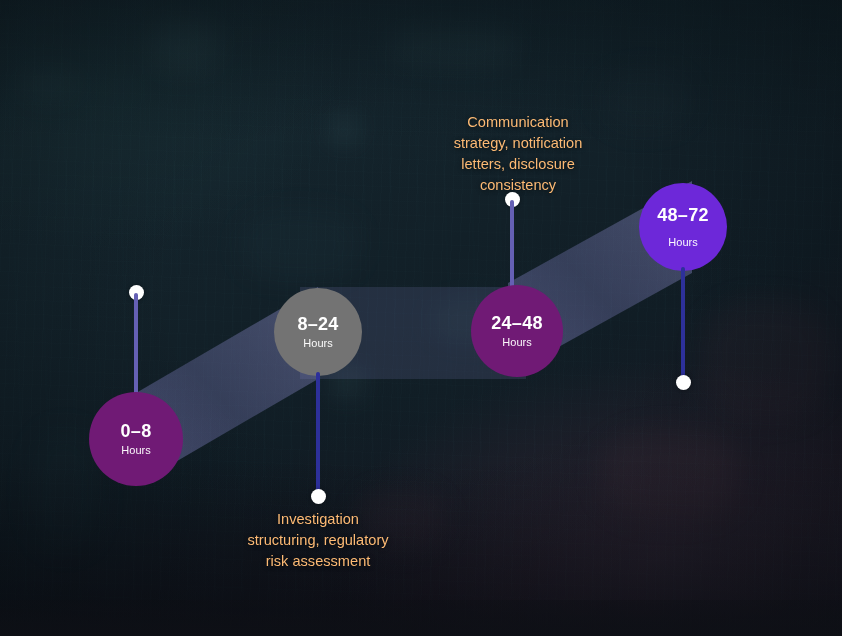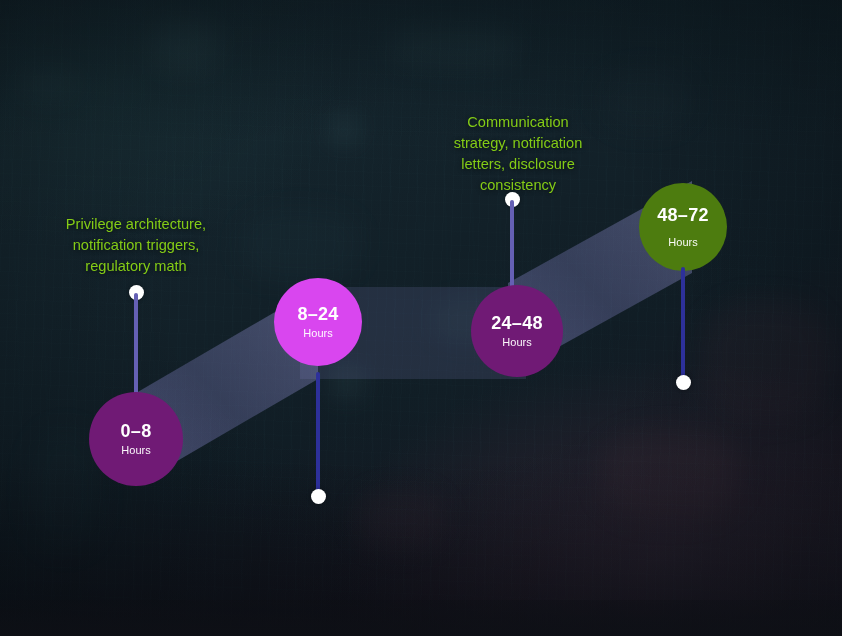--- a/index.html
+++ b/index.html
@@ -108,21 +108,21 @@
   }
   .node .unit {
     font-size: 11px;
     font-weight: normal;
     opacity: 0.97;
   }
 
   
   .note {
     position: absolute;
-    color: #84cc16;
+    color: #fdba74;
     font-size: 14.6px;
     line-height: 1.44;
     text-align: center;
     text-shadow: 0 1px 4px rgba(0,0,0,0.55);
     white-space: pre-line;
   }
 </style>
 </head>
 <body>
 
@@ -157,48 +157,48 @@
       </linearGradient>
     </defs>
 
     <polygon points="136,485 136,393 318,287 318,379" fill="url(#ribGrad)"></polygon>
 
     <rect x="300" y="287" width="226" height="92" fill="#8b8ad0" fill-opacity="0.16"></rect>
 
     <polygon points="508,375 508,283 692,181 692,273" fill="url(#ribGrad)"></polygon>
   </svg>
 
-  <div class="note" style="left:38px; top:214px; width:196px;">Privilege architecture,
-notification triggers,
-regulatory math</div>
   <div class="dot" style="left:128.5px; top:285px;"></div>
   <div class="stem" style="left:134px; top:293px; height:104px; background:#6560b4;"></div>
   <div class="node" style="left:89px; top:392px; width:94px; height:94px; background:#701a75;">
     <span class="range">0–8</span>
     <span class="unit">Hours</span>
   </div>
 
-  <div class="node" style="left:274px; top:278px; width:88px; height:88px; background:#d946ef;">
+  <div class="node" style="left:274px; top:288px; width:88px; height:88px; background:#737373;">
     <span class="range">8–24</span>
     <span class="unit">Hours</span>
   </div>
   <div class="stem" style="left:316px; top:372px; height:122px; background:#2d309a;"></div>
   <div class="dot" style="left:310.5px; top:489px;"></div>
+  <div class="note" style="left:222px; top:509px; width:192px;">Investigation
+structuring, regulatory
+risk assessment</div>
 
   <div class="note" style="left:421px; top:112px; width:194px;">Communication
 strategy, notification
 letters, disclosure
 consistency</div>
   <div class="dot" style="left:504.5px; top:192px;"></div>
   <div class="stem" style="left:510px; top:200px; height:90px; background:#6560b4;"></div>
   <div class="node" style="left:471px; top:285px; width:92px; height:92px; background:#701a75;">
     <span class="range">24–48</span>
     <span class="unit">Hours</span>
   </div>
 
-  <div class="node" style="left:639px; top:183px; width:88px; height:88px; background:#4d7c0f;gap:8px;">
+  <div class="node" style="left:639px; top:183px; width:88px; height:88px; background:#6d28d9;gap:8px;">
     <span class="range">48–72</span>
     <span class="unit">Hours</span>
   </div>
   <div class="stem" style="left:681px; top:267px; height:113px; background:#2d309a;"></div>
   <div class="dot" style="left:675.5px; top:375px;"></div>
 
 </div>
 
 </body></html>

